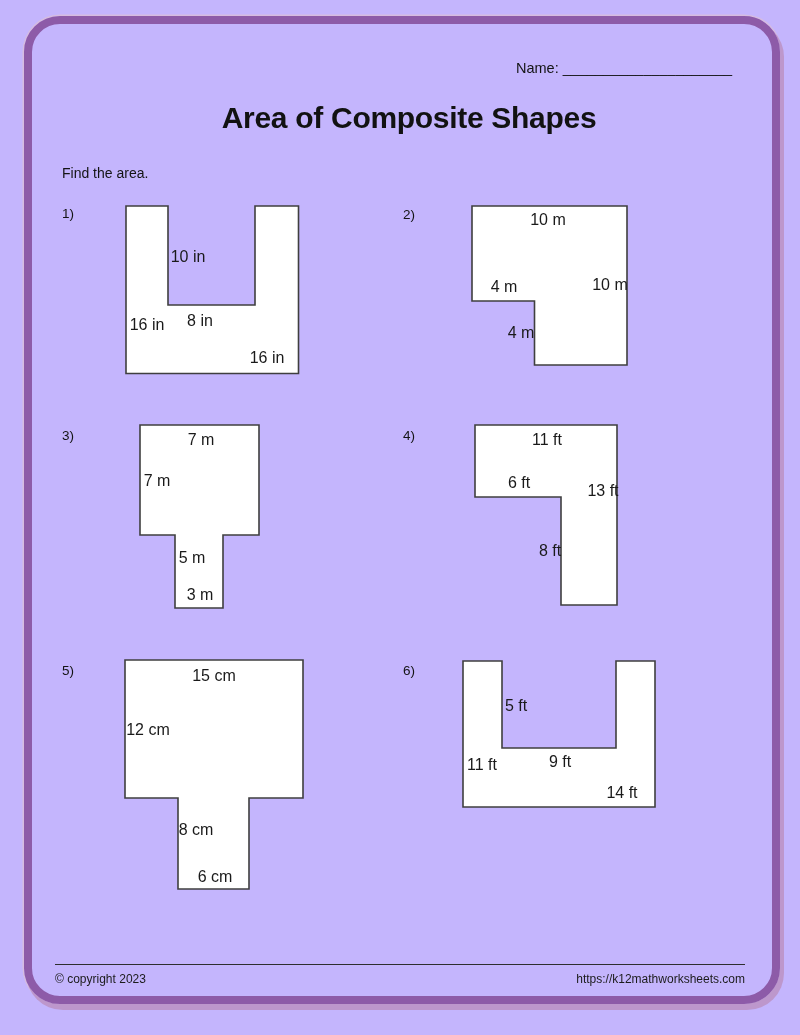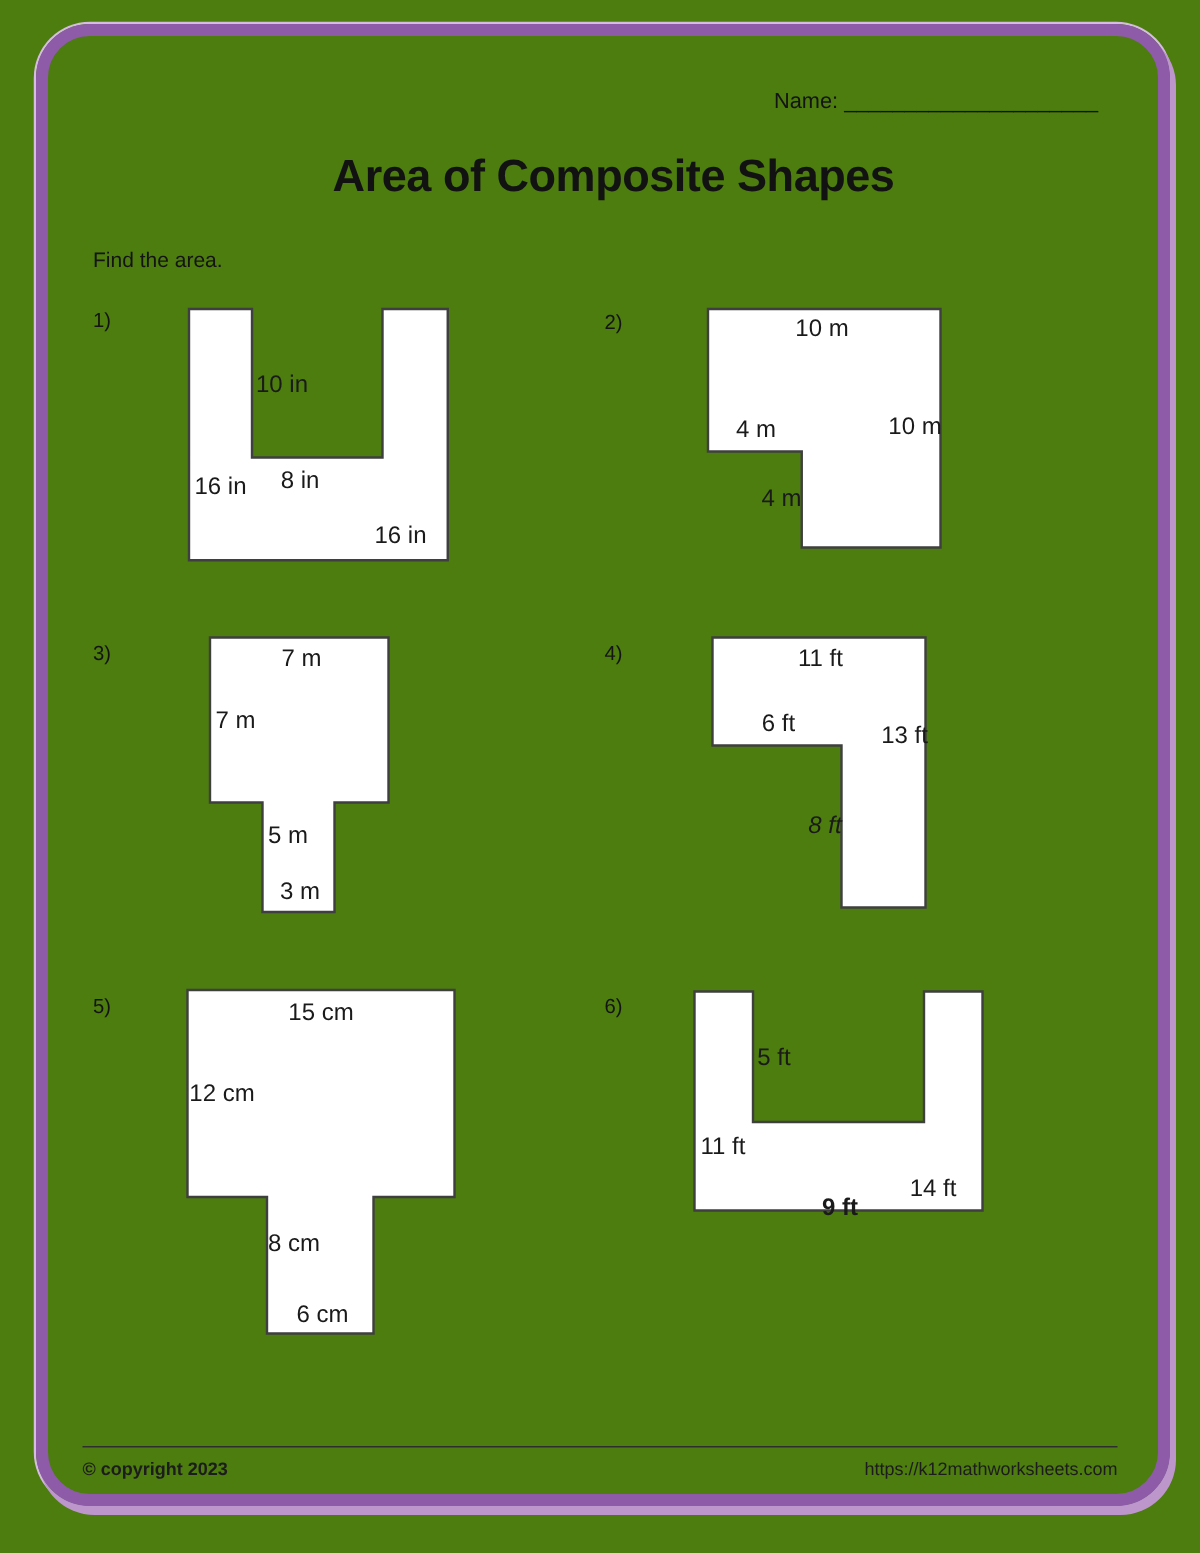--- a/index.html
+++ b/index.html
@@ -3,21 +3,21 @@
 <meta charset="utf-8">
 <style>
   * { margin:0; padding:0; box-sizing:border-box; }
   html,body { background:#ffffff; }
   body { font-family:"Liberation Sans", sans-serif; color:#1e1e1e; }
 
   .sheet {
     position:relative;
     width:800px;
     height:1035px;
-    background:#4d7c0f;
+    background:#c4b5fd;
     overflow:hidden;
   }
 
   .frame {
     position:absolute;
     left:24px; top:16px;
     width:756px; height:988px;
     border:8px solid #8d5ba8;
     border-radius:36px;
     box-shadow: 3px 5px 0 1px #bd97cc, 0 0 0 1.5px #d6bce0;
@@ -82,21 +82,21 @@
     width:690px;
     border-top:1.5px solid #2e2e2e;
   }
   .footer-text {
     position:absolute;
     top:972px;
     font-size:12px;
     color:#1c1c1c;
     white-space:nowrap;
   }
-  .footer-copyright { left:55px;font-weight:bold; }
+  .footer-copyright { left:55px; }
   .footer-usage { left:0; width:800px; text-align:center; }
   .footer-url { right:55px; }
 </style>
 </head>
 <body>
 
 <div class="sheet">
 
   <div class="frame"></div>
 
@@ -136,37 +136,37 @@
   <span class="dim" style="left:192px; top:558px;">5 m</span>
   <span class="dim" style="left:200px; top:595px;">3 m</span>
 
   <span class="pnum" style="left:403px; top:428px;">4)</span>
   <svg class="shape" style="left:474px; top:424px;" width="144" height="183">
     <polygon points="1,1 143,1 143,181 87,181 87,73 1,73"></polygon>
   </svg>
   <span class="dim" style="left:547px; top:440px;">11 ft</span>
   <span class="dim" style="left:519px; top:483px;">6 ft</span>
   <span class="dim" style="left:603px; top:491px;">13 ft</span>
-  <span class="dim" style="left:550px; top:551px;font-style:italic;">8 ft</span>
+  <span class="dim" style="left:550px; top:551px;">8 ft</span>
 
   <span class="pnum" style="left:62px; top:663px;">5)</span>
   <svg class="shape" style="left:124px; top:659px;" width="181" height="232">
     <polygon points="1,1 179,1 179,139 125,139 125,230 54,230 54,139 1,139"></polygon>
   </svg>
   <span class="dim" style="left:214px; top:676px;">15 cm</span>
   <span class="dim" style="left:148px; top:730px;">12 cm</span>
   <span class="dim" style="left:196px; top:830px;">8 cm</span>
   <span class="dim" style="left:215px; top:877px;">6 cm</span>
 
   <span class="pnum" style="left:403px; top:663px;">6)</span>
   <svg class="shape" style="left:462px; top:660px;" width="195" height="149">
     <polygon points="1,1 40,1 40,88 154,88 154,1 193,1 193,147 1,147"></polygon>
   </svg>
   <span class="dim" style="left:516px; top:706px;">5 ft</span>
   <span class="dim" style="left:482px; top:765px;">11 ft</span>
-  <span class="dim" style="left:560px; top:806px;font-weight:bold;">9 ft</span>
+  <span class="dim" style="left:560px; top:762px;">9 ft</span>
   <span class="dim" style="left:622px; top:793px;">14 ft</span>
 
   <div class="footer-line"></div>
   <div class="footer-text footer-copyright">© copyright 2023</div>
   <div class="footer-text footer-url">https://k12mathworksheets.com</div>
 
 </div>
 
 </body></html>

